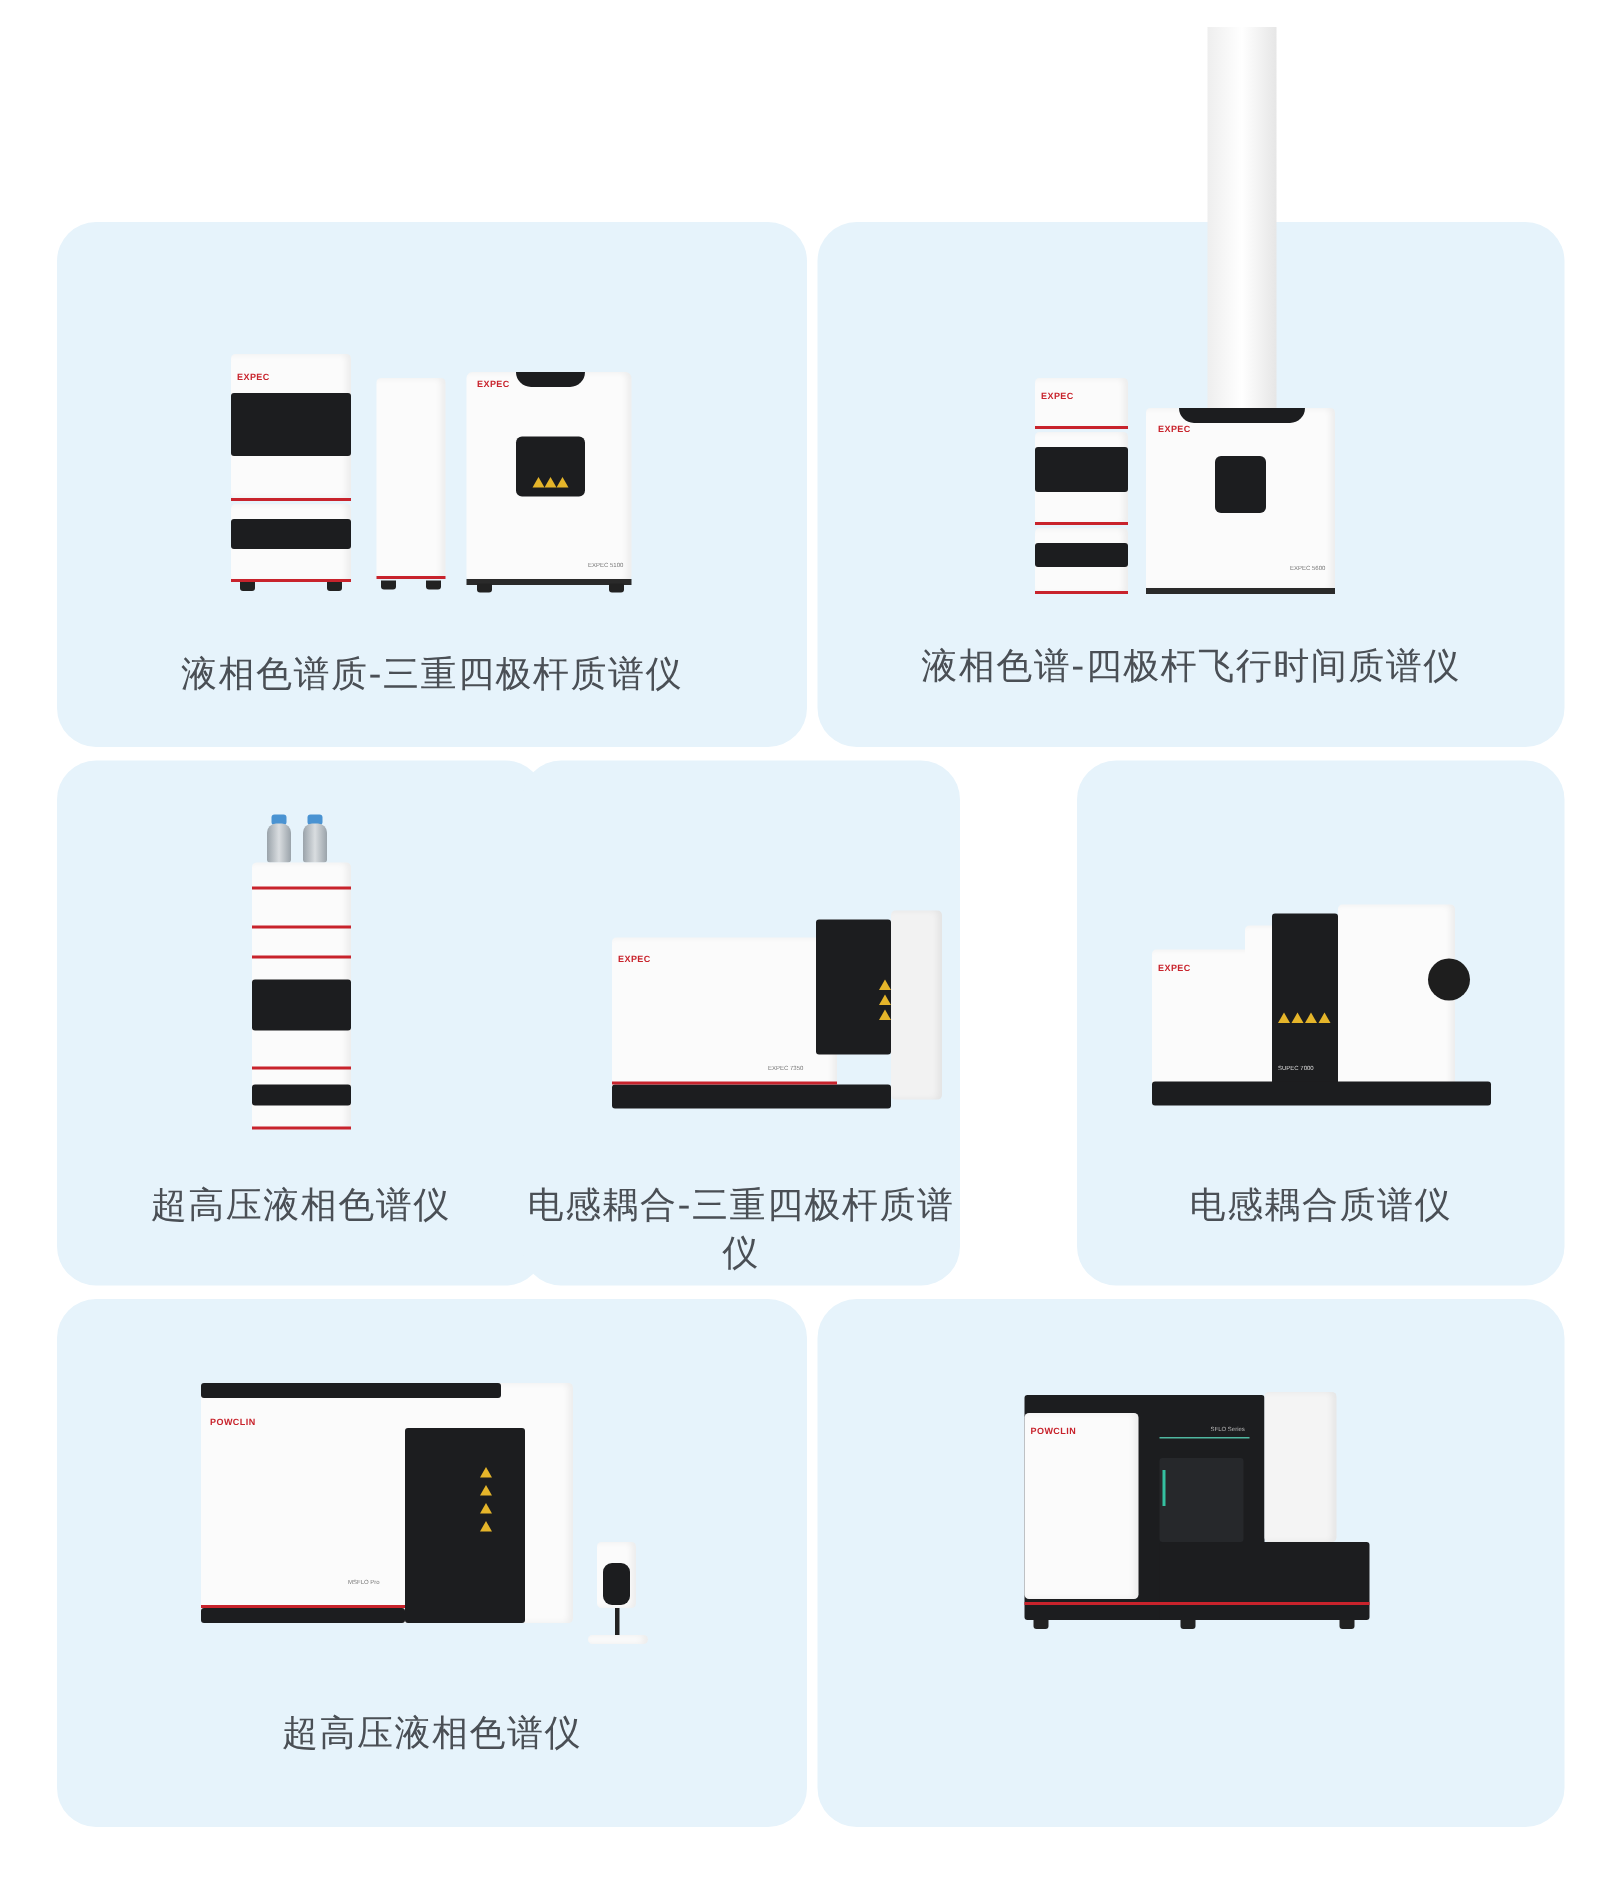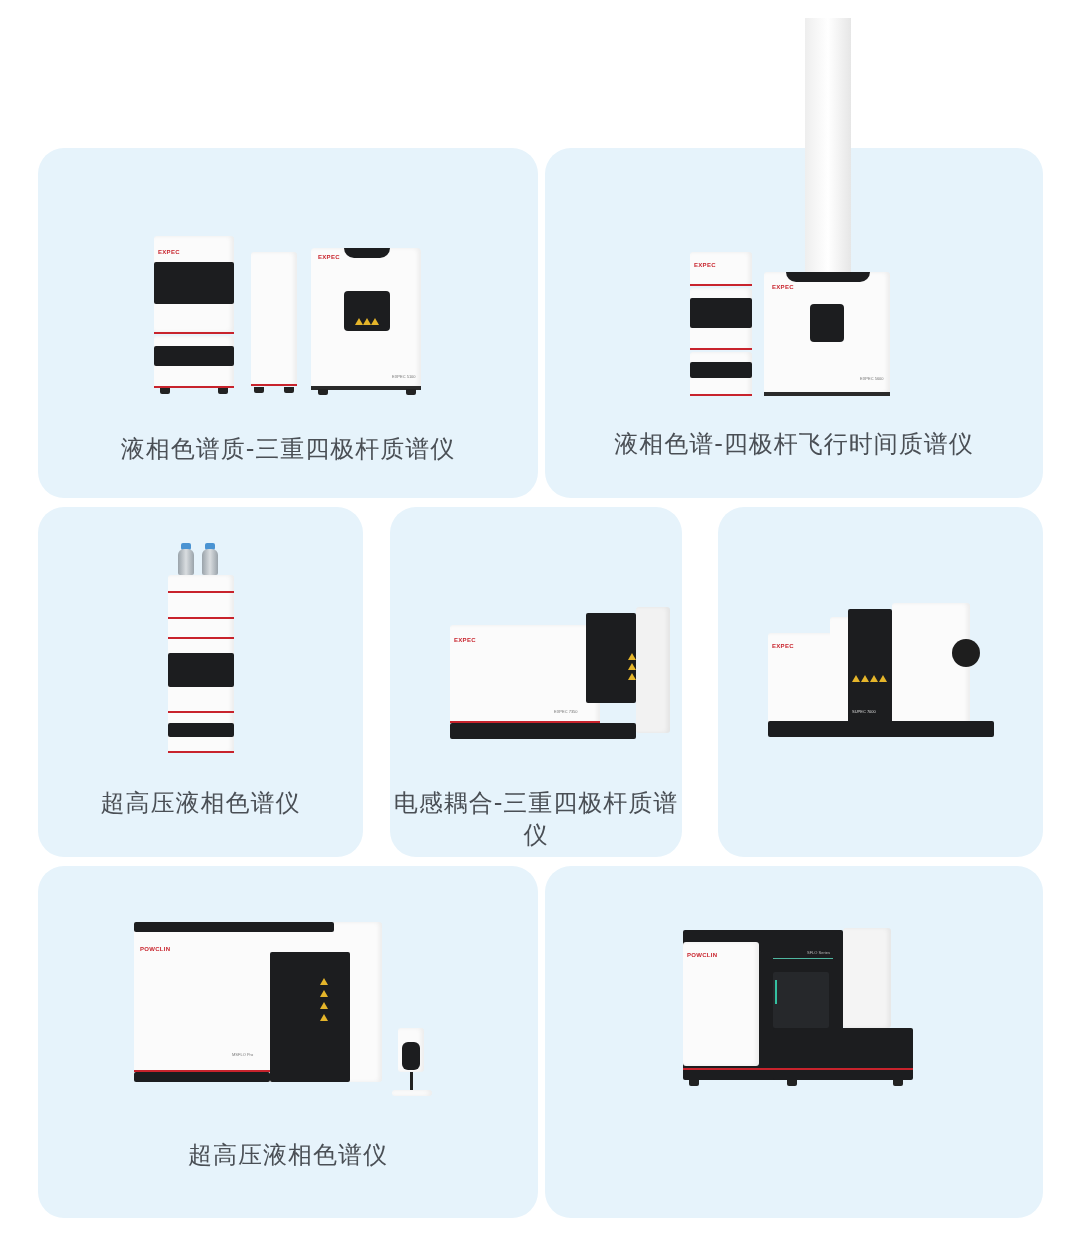--- a/index.html
+++ b/index.html
@@ -105,21 +105,21 @@
     <div class="redline" style="left:0; top:74px; width:66px;"></div>
     <div class="redline" style="left:0; top:94px; width:66px;"></div>
     <div class="dark" style="left:0; top:110px; width:66px; height:34px;"></div>
     <div class="redline" style="left:0; top:168px; width:66px;"></div>
     <div class="dark" style="left:0; top:180px; width:66px; height:14px;"></div>
     <div class="redline" style="left:0; top:208px; width:66px;"></div>
   </div>
   <div class="card-label" style="top:280px;">超高压液相色谱仪</div>
 </div>
 
-<div class="card" style="left:390px; top:507px; width:292px; height:350px;">
+<div class="card" style="left:348px; top:507px; width:292px; height:350px;">
   <div class="illus" style="left:60px; top:100px; width:222px; height:142px;">
     <div class="box" style="left:0; top:18px; width:150px; height:106px;"></div>
     <div class="logo" style="left:4px; top:30px;">EXPEC</div>
     <div class="dark" style="left:0; top:116px; width:186px; height:16px;"></div>
     <div class="redline" style="left:0; top:114px; width:150px;"></div>
     <div class="dark" style="left:136px; top:6px; width:50px; height:90px;"></div>
     <div class="warn" style="left:178px; top:46px;"></div>
       <div class="warn" style="left:178px; top:56px;"></div>
       <div class="warn" style="left:178px; top:66px;"></div>
     <div class="box" style="left:186px; top:0; width:34px; height:126px; background:#f2f2f2;"></div>
@@ -136,20 +136,21 @@
     <div class="dark" style="left:80px; top:6px; width:44px; height:116px;"></div>
     <div class="warn" style="left:84px; top:72px;"></div>
       <div class="warn" style="left:93px; top:72px;"></div>
       <div class="warn" style="left:102px; top:72px;"></div>
       <div class="warn" style="left:111px; top:72px;"></div>
     <div class="tiny" style="left:84px; top:106px; color:#ddd;">SUPEC 7000</div>
     <div class="box" style="left:124px; top:0; width:78px; height:124px;"></div>
     <div style="position:absolute; left:184px; top:36px; width:28px; height:28px; border-radius:50%; background:#1e1e1e;"></div>
     <div class="dark" style="left:0; top:118px; width:226px; height:16px;"></div>
   </div>
+  <div class="card-label" style="top:280px;">电感耦合质谱仪</div>
 </div>
 
 <div class="card" style="left:38px; top:866px; width:500px; height:352px;">
   <div class="illus" style="left:96px; top:56px; width:320px; height:178px;">
     <div class="box" style="left:0; top:0; width:248px; height:160px;"></div>
     <div class="dark" style="left:0; top:0; width:200px; height:10px;"></div>
     <div class="logo" style="left:6px; top:24px;">POWCLIN</div>
     <div class="dark" style="left:136px; top:30px; width:80px; height:130px;"></div>
     <div class="warn" style="left:186px; top:56px;"></div>
       <div class="warn" style="left:186px; top:68px;"></div>

